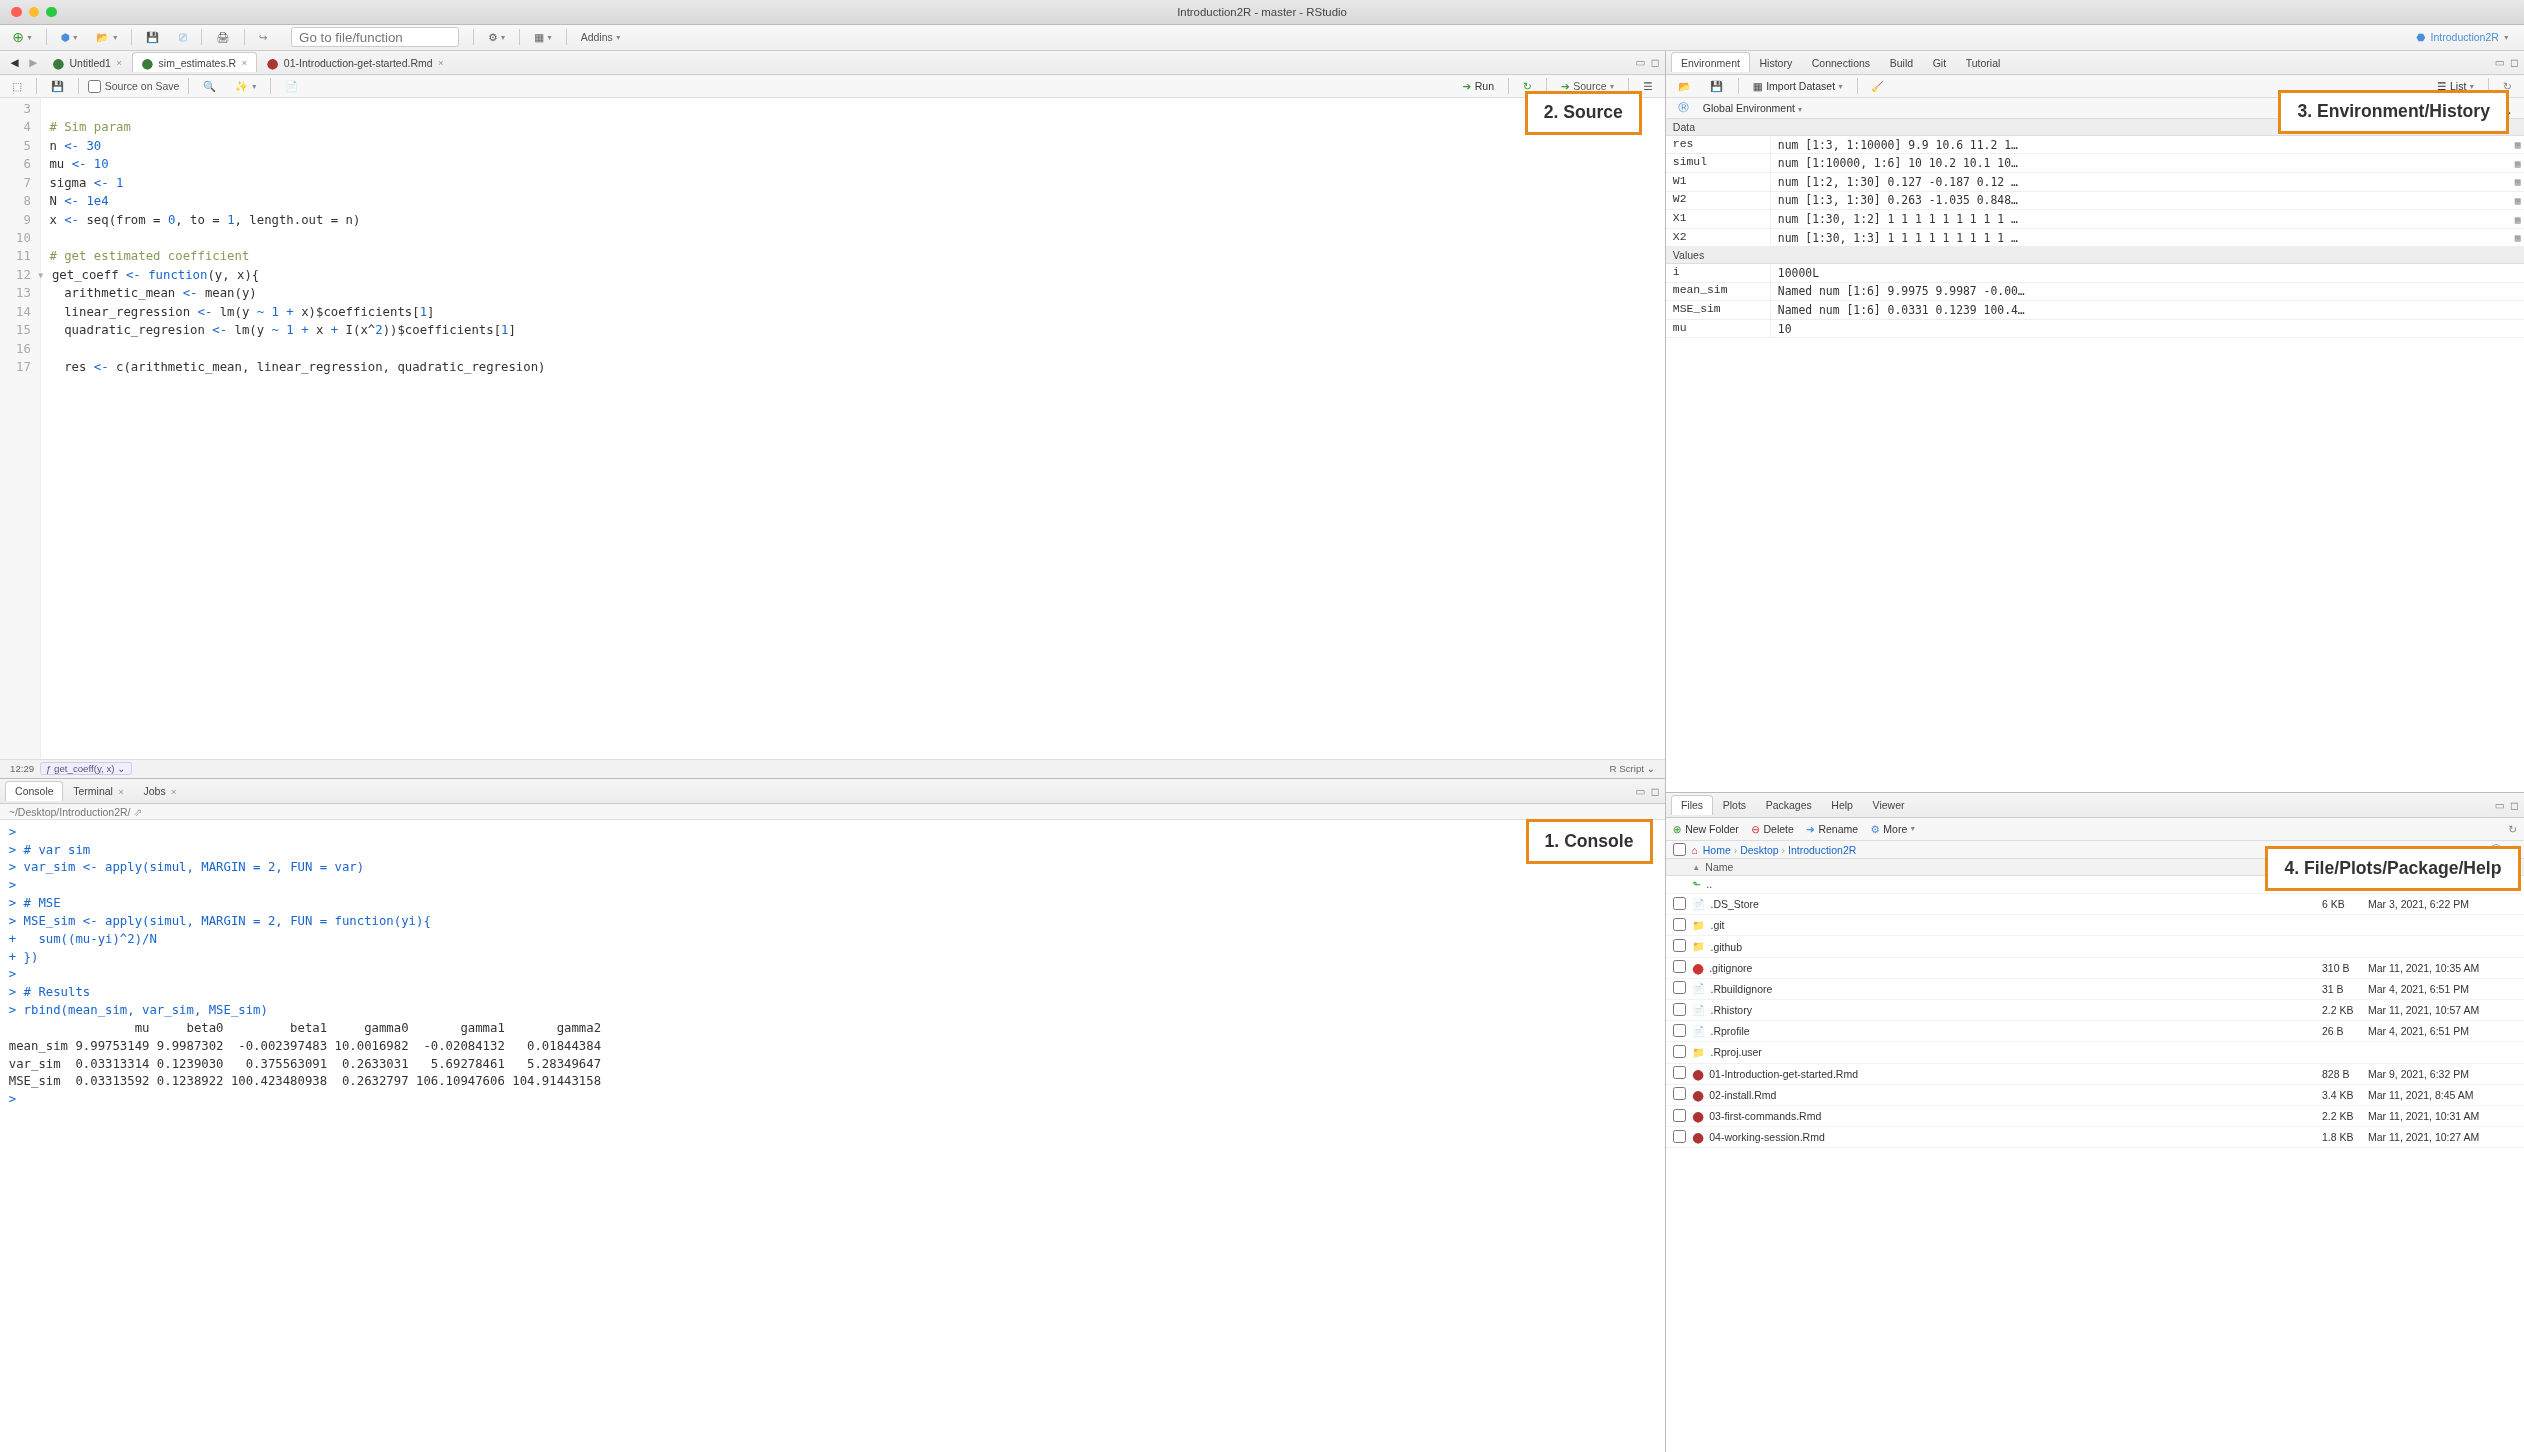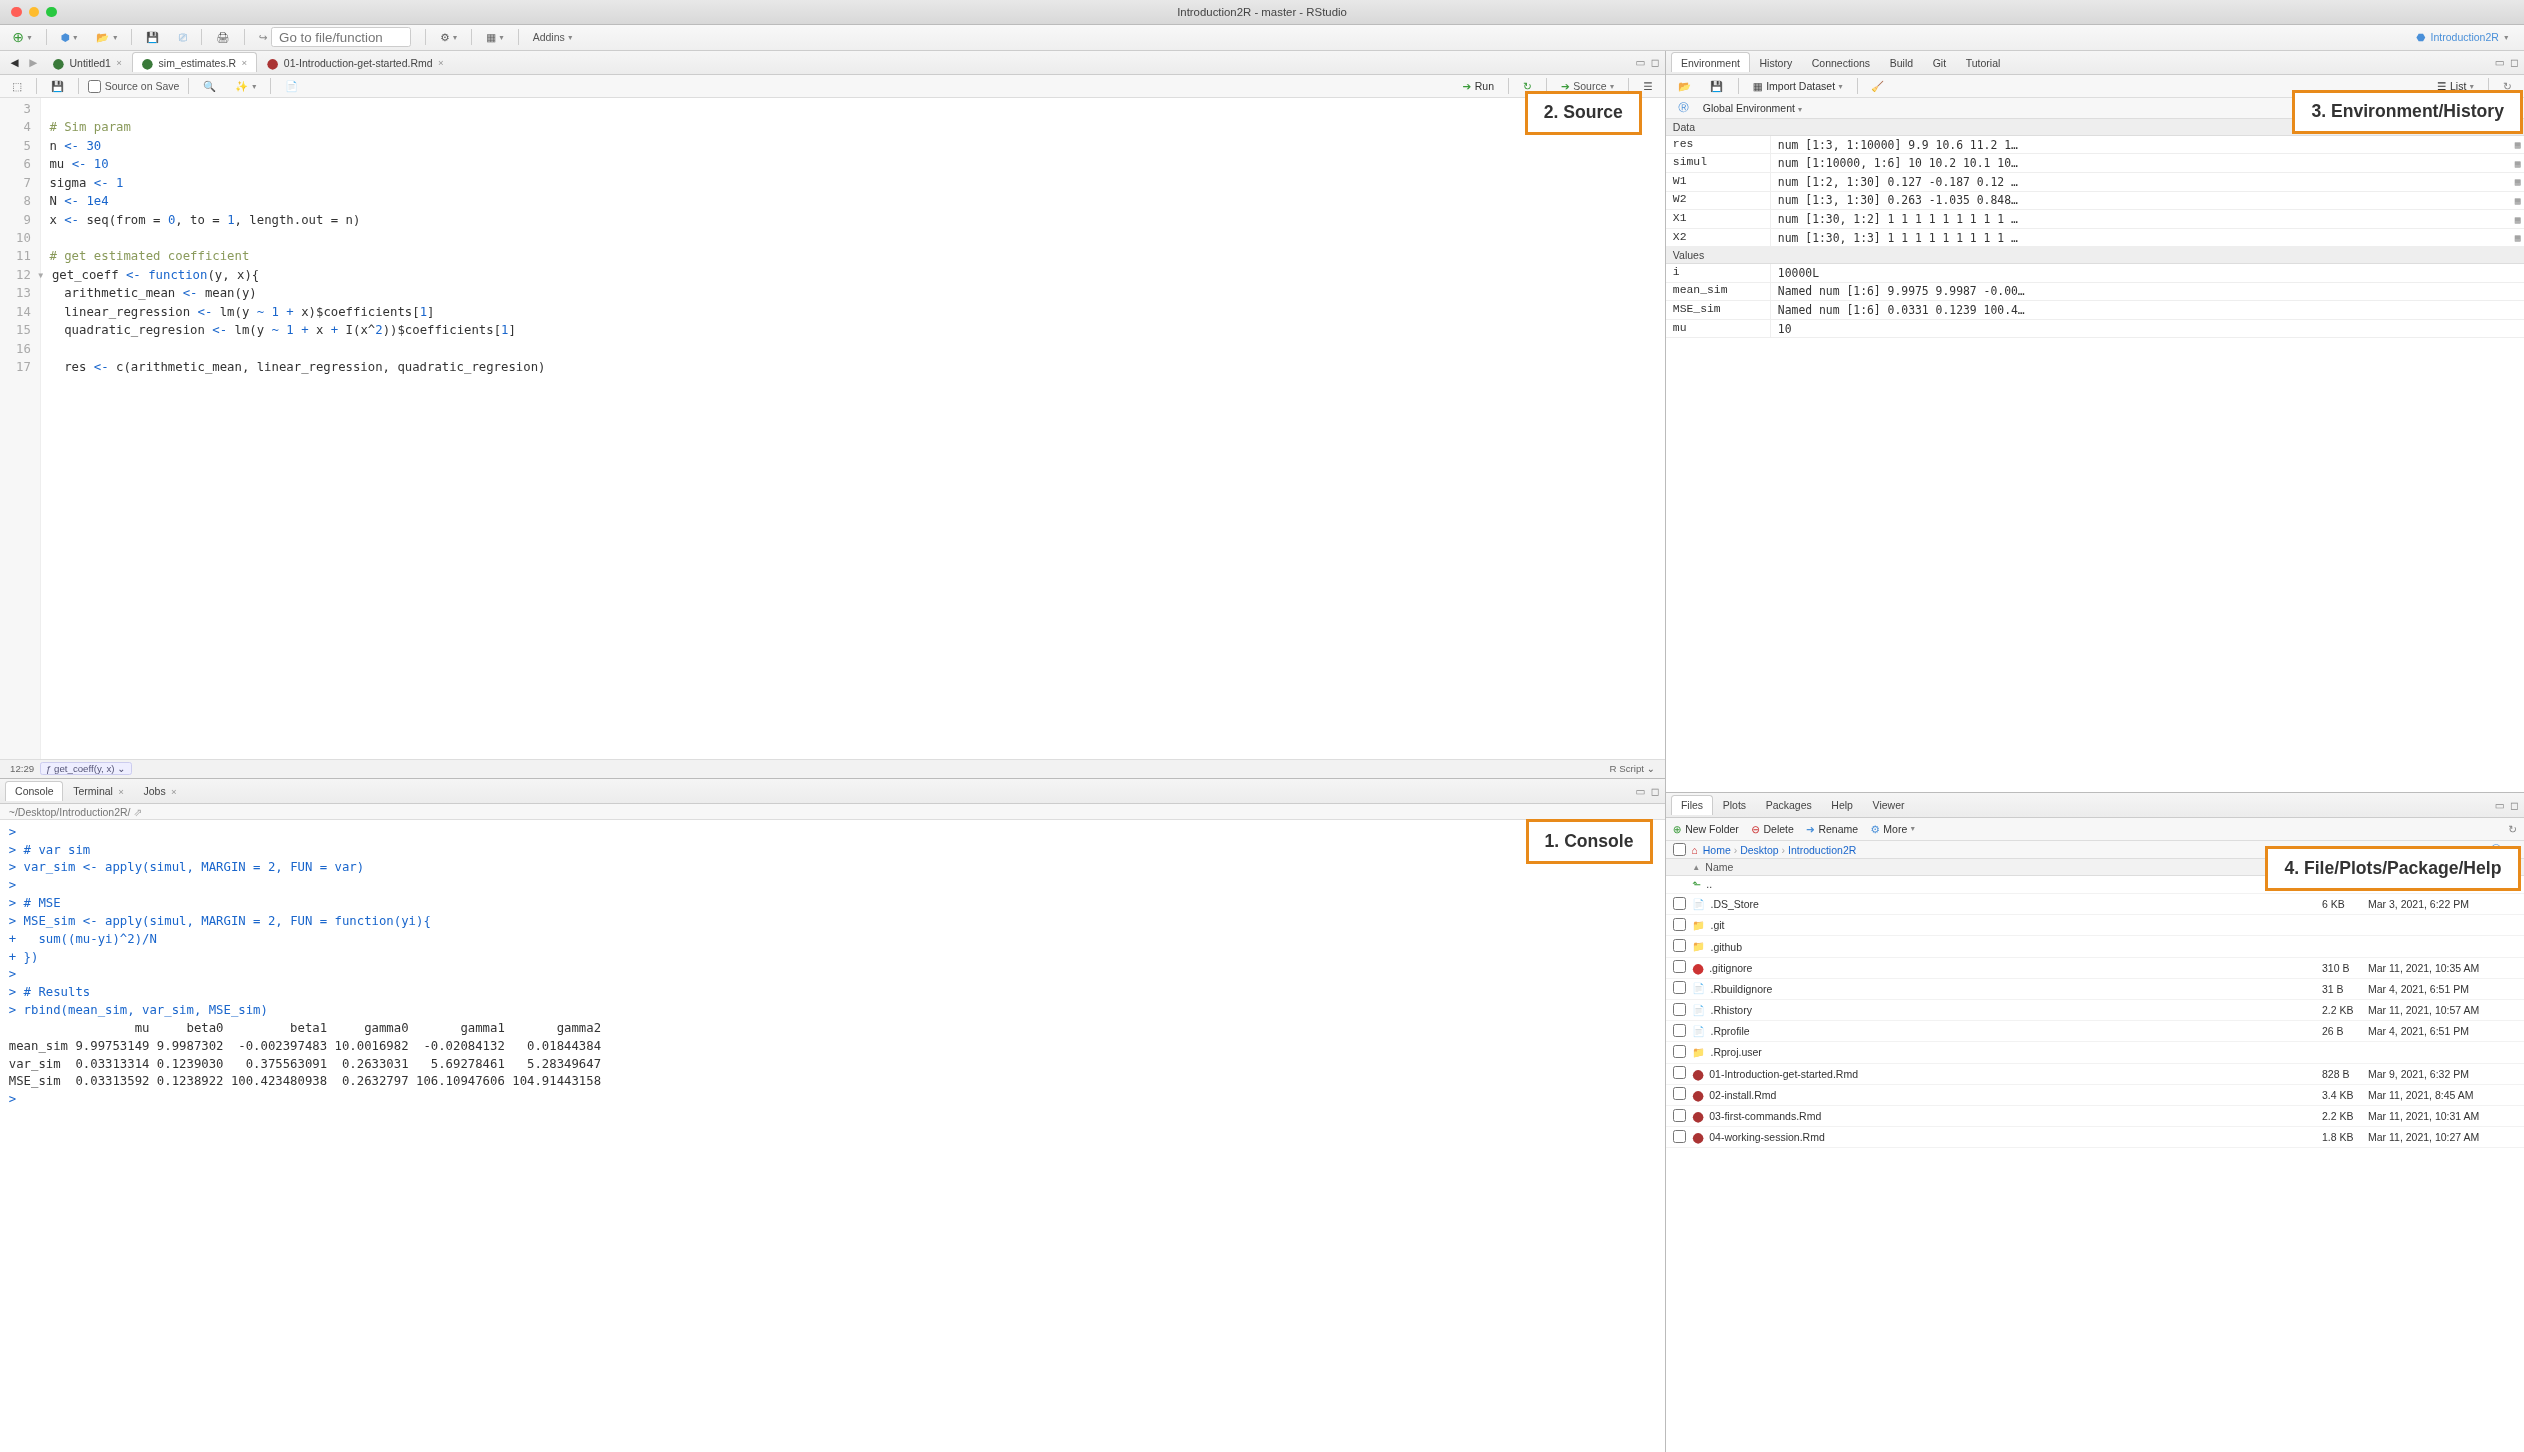--- a/index.html
+++ b/index.html
@@ -6,21 +6,21 @@
 body { font-family: -apple-system, "Lucida Grande", "Segoe UI", sans-serif; font-size: 11.4px; color: #333; background: #ededed; overflow: hidden; }
 .titlebar { height: 24.6px; background: linear-gradient(#e8e8e8,#d8d8d8); border-bottom: 0.9px solid #bbb; display: flex; align-items: center; padding: 0 11px; position: relative; }
 .traffic { display: flex; gap: 7px; }
 .traffic span { width: 10.5px; height: 10.5px; border-radius: 50%; display: inline-block; }
 .tl-close { background: #ff5f57; }
 .tl-min { background: #febc2e; }
 .tl-max { background: #28c840; }
 .window-title { position: absolute; left: 50%; transform: translateX(-50%); color: #444; font-size: 11.4px; }
 .main-toolbar { height: 26px; background: linear-gradient(#f8f8f8,#efefef); border-bottom: 0.9px solid #ccc; display: flex; align-items: center; padding: 0 7px; gap: 8.8px; font-size: 10.5px; color: #555; }
 .tb-btn { padding: 1.8px 5.3px; display: flex; align-items: center; gap: 3.5px; cursor: pointer; }
-.goto-input { border: 0.9px solid #ccc; border-radius: 2.6px; padding: 1.8px 7px; width: 140px; color: #888; background: #fff; }
+.goto-input { border: 0.9px solid #ccc; border-radius: 2.6px; padding: 1.8px 7px; width: 168px; color: #888; background: #fff; margin-left: 20px; }
 .spacer { flex: 1; }
 .project-name { color: #4a90d9; display: flex; align-items: center; gap: 5.3px; padding-right: 8.8px; }
 .workspace { display: flex; height: calc(100vh - 51px); }
 .left-col { flex: 1; display: flex; flex-direction: column; border-right: 0.9px solid #bbb; min-width: 0; }
 .right-col { width: 34%; display: flex; flex-direction: column; min-width: 0; }
 .pane { background: #fff; display: flex; flex-direction: column; min-height: 0; }
 .pane-top-left { flex: 0 0 52%; border-bottom: 0.9px solid #bbb; }
 .pane-bottom-left { flex: 1; }
 .pane-top-right { flex: 0 0 53%; border-bottom: 0.9px solid #bbb; }
 .pane-bottom-right { flex: 1; }
@@ -334,21 +334,21 @@
           </div>
           <div class="env-row">
             <div class="env-name">MSE_sim</div>
             <div class="env-val">Named num [1:6] 0.0331 0.1239 100.4…</div>
           </div>
           <div class="env-row">
             <div class="env-name">mu</div>
             <div class="env-val">10</div>
           </div>
         </div>
-      <div class="callout" style="top:39px;right:1px">3. Environment/History</div>
+      <div class="callout" style="top:39px;right:15px">3. Environment/History</div>
     </div>
 
     <div class="pane pane-bottom-right" style="position:relative">
       <div class="tabbar">
           <div id="files-tabs" style="display:flex">
             <div class="tab active">Files</div>
             <div class="tab">Plots</div>
             <div class="tab">Packages</div>
             <div class="tab">Help</div>
             <div class="tab">Viewer</div>

